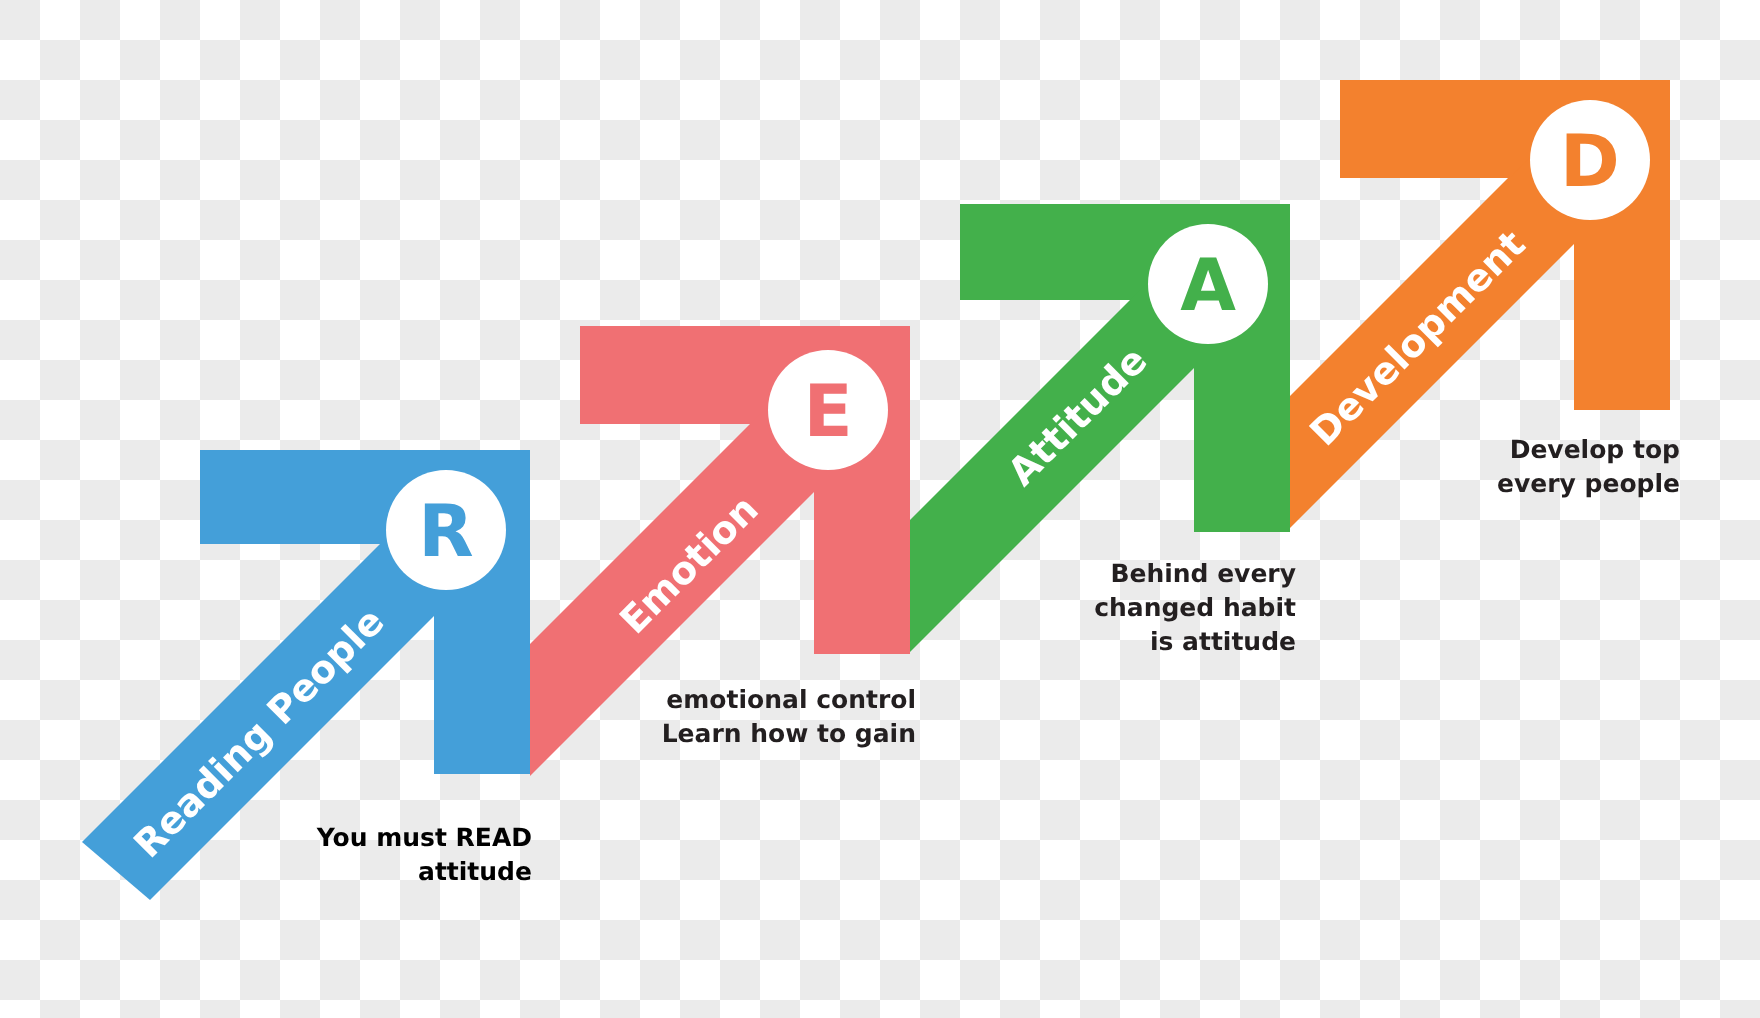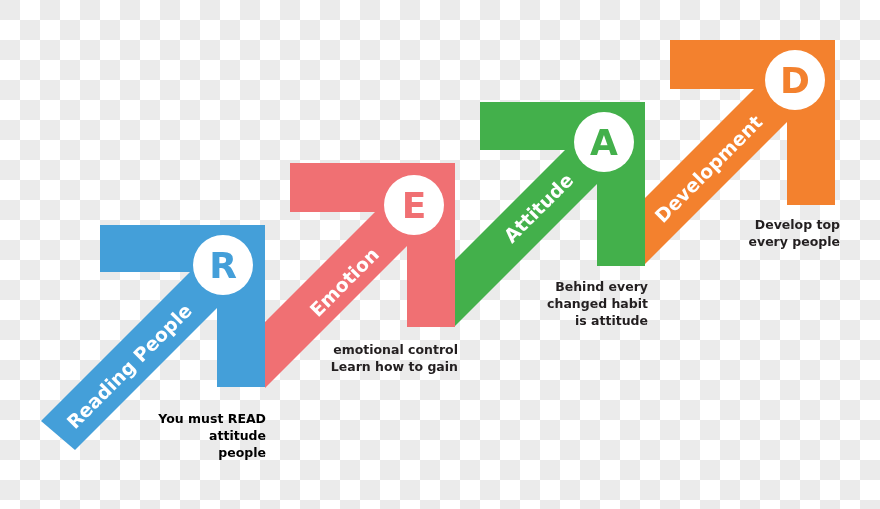--- a/index.html
+++ b/index.html
@@ -84,21 +84,20 @@
       <polygon class="fill-d" points="755,89 787,89 787,56" fill="#f3812e"></polygon>
     </g>
     <circle cx="795" cy="80" r="30" fill="#ffffff"></circle>
     <text class="step-letter fill-d-text" x="795" y="93" text-anchor="middle" fill="#f3812e">D</text>
     <text class="step-label" transform="translate(663,224) rotate(-45)" x="0" y="0">Development</text>
   </svg>
 
   <div class="caption" style="right: 614px; top: 410px; color: #000000;">
     <span>You must READ</span>
     <span>attitude</span>
-    <span>people</span>
   </div>
 
   <div class="caption" style="right: 422px; top: 341px; color: rgb(35, 31, 32);">
     <span>emotional control</span>
     <span>Learn how to gain</span>
   </div>
 
   <div class="caption" style="right: 232px; top: 278px; color: rgb(35, 31, 32);">
     <span>Behind every</span>
     <span>changed habit</span>

